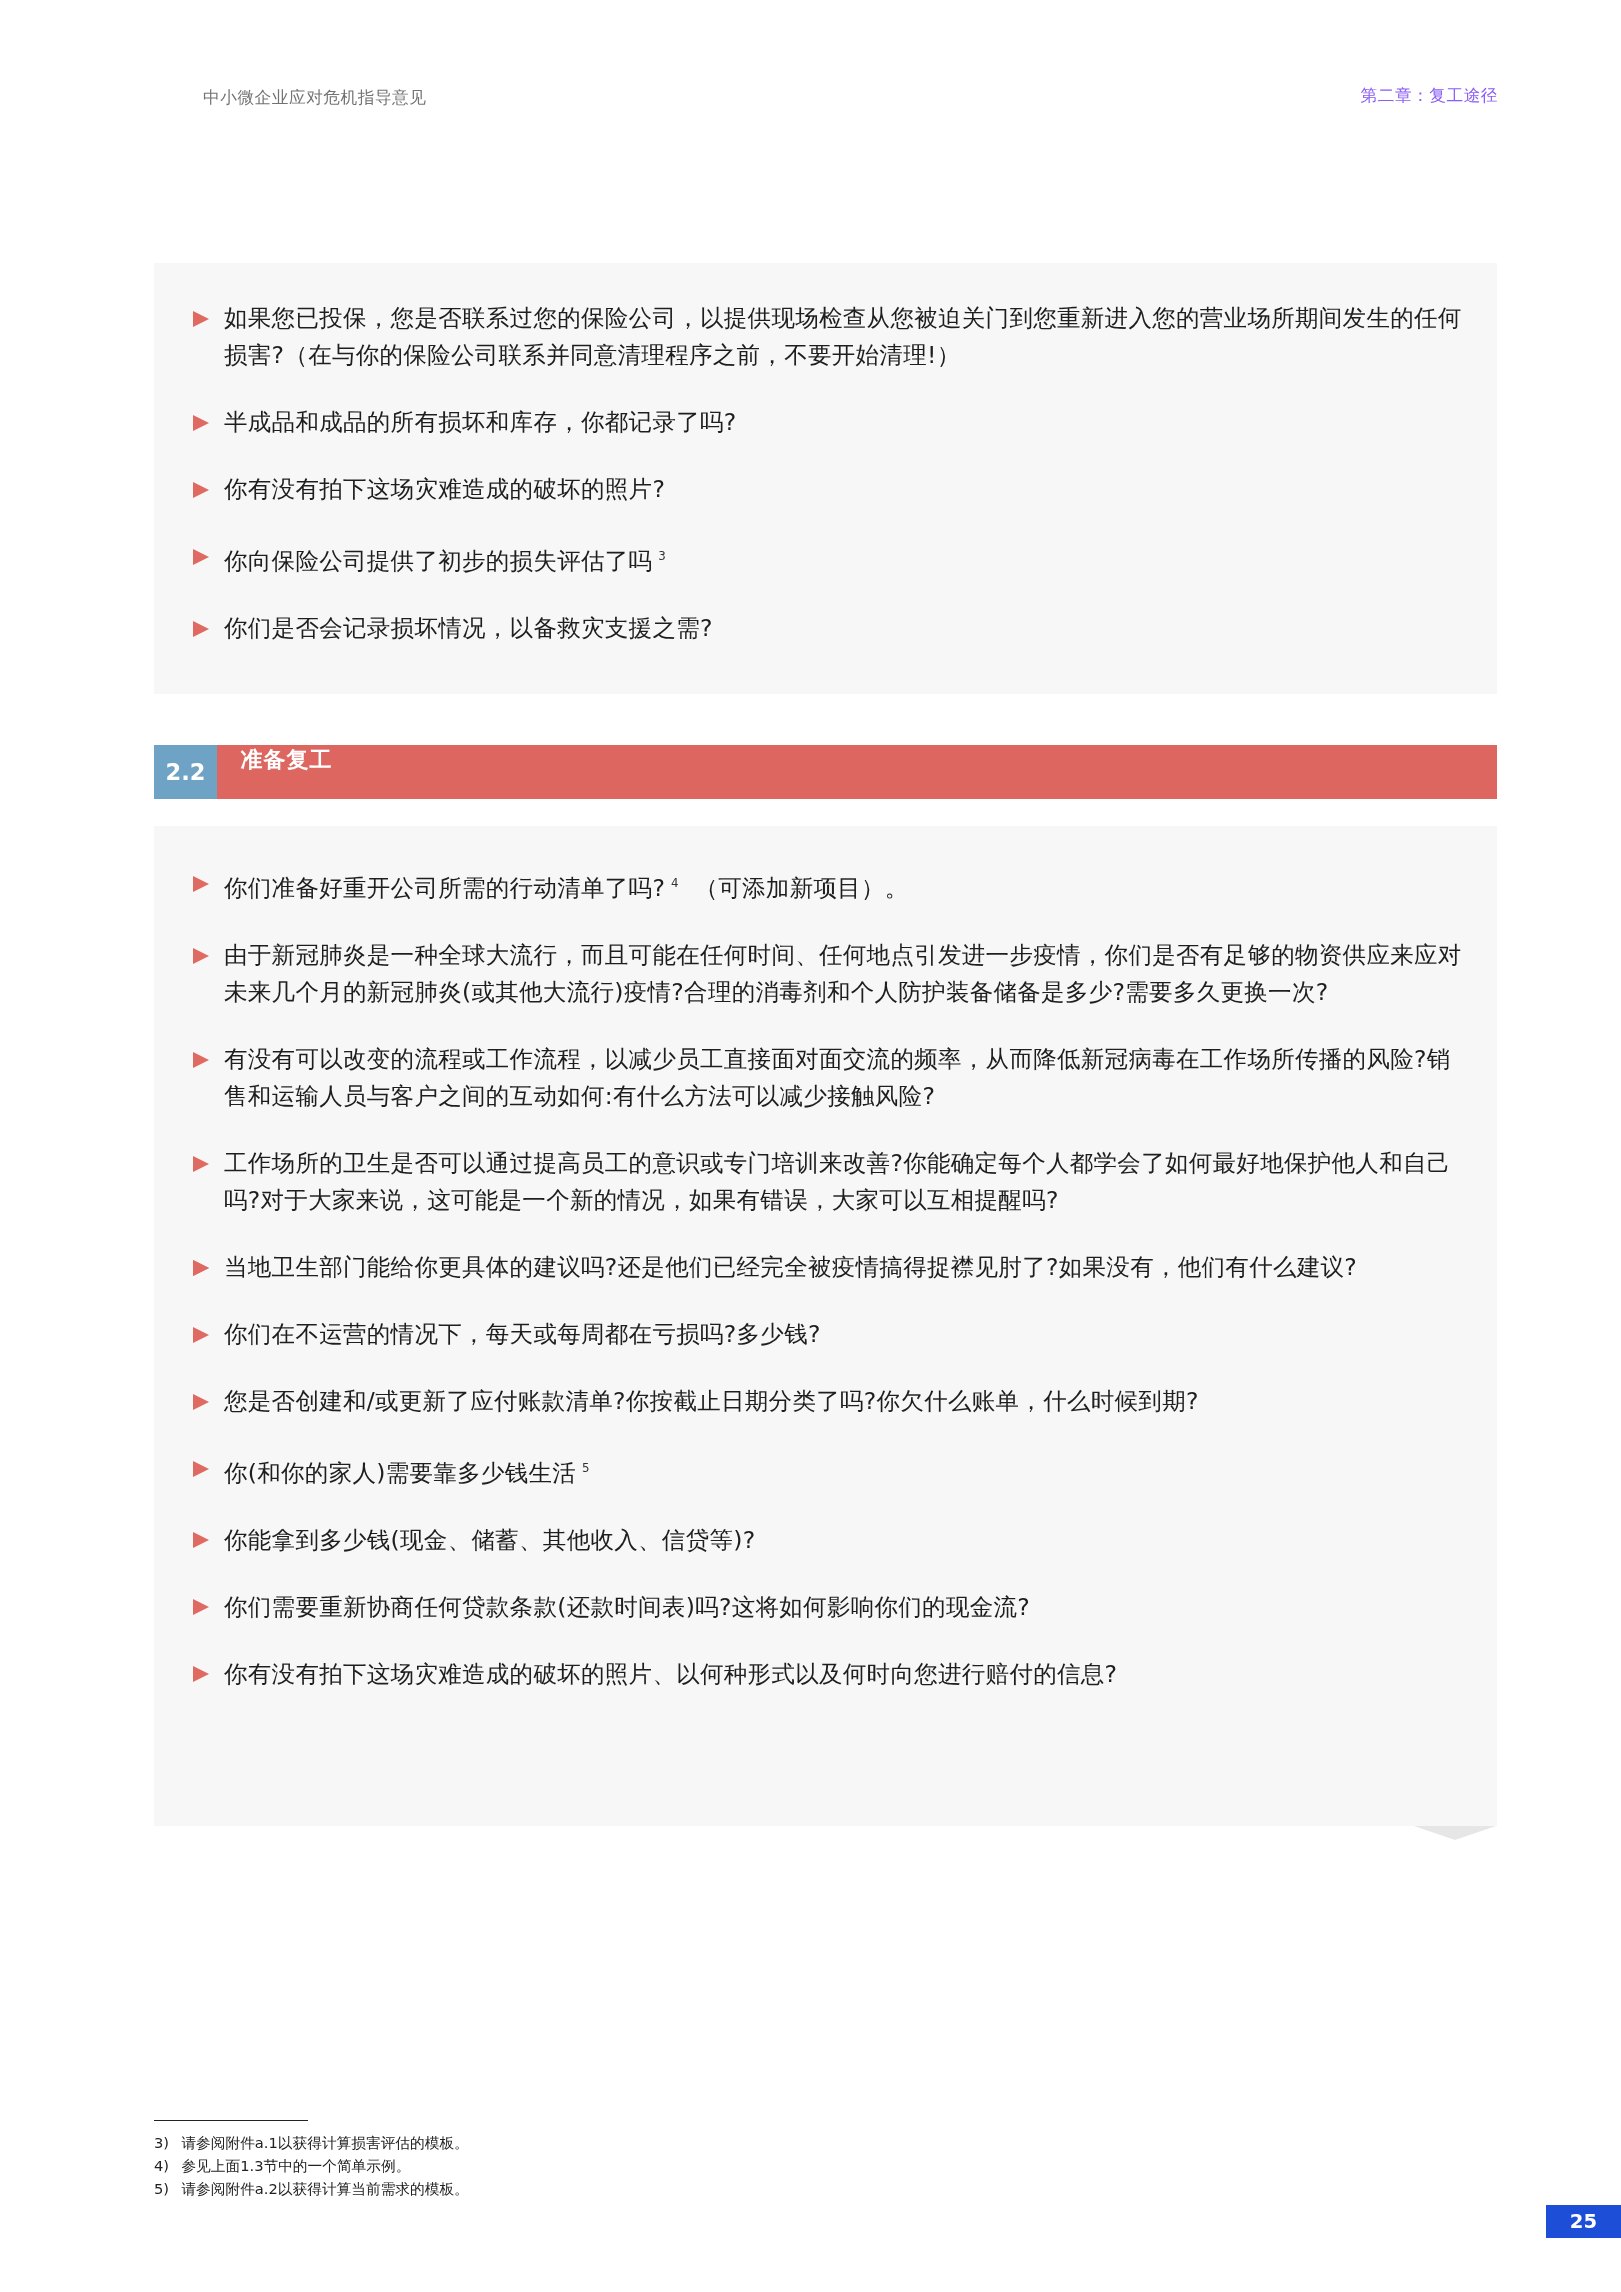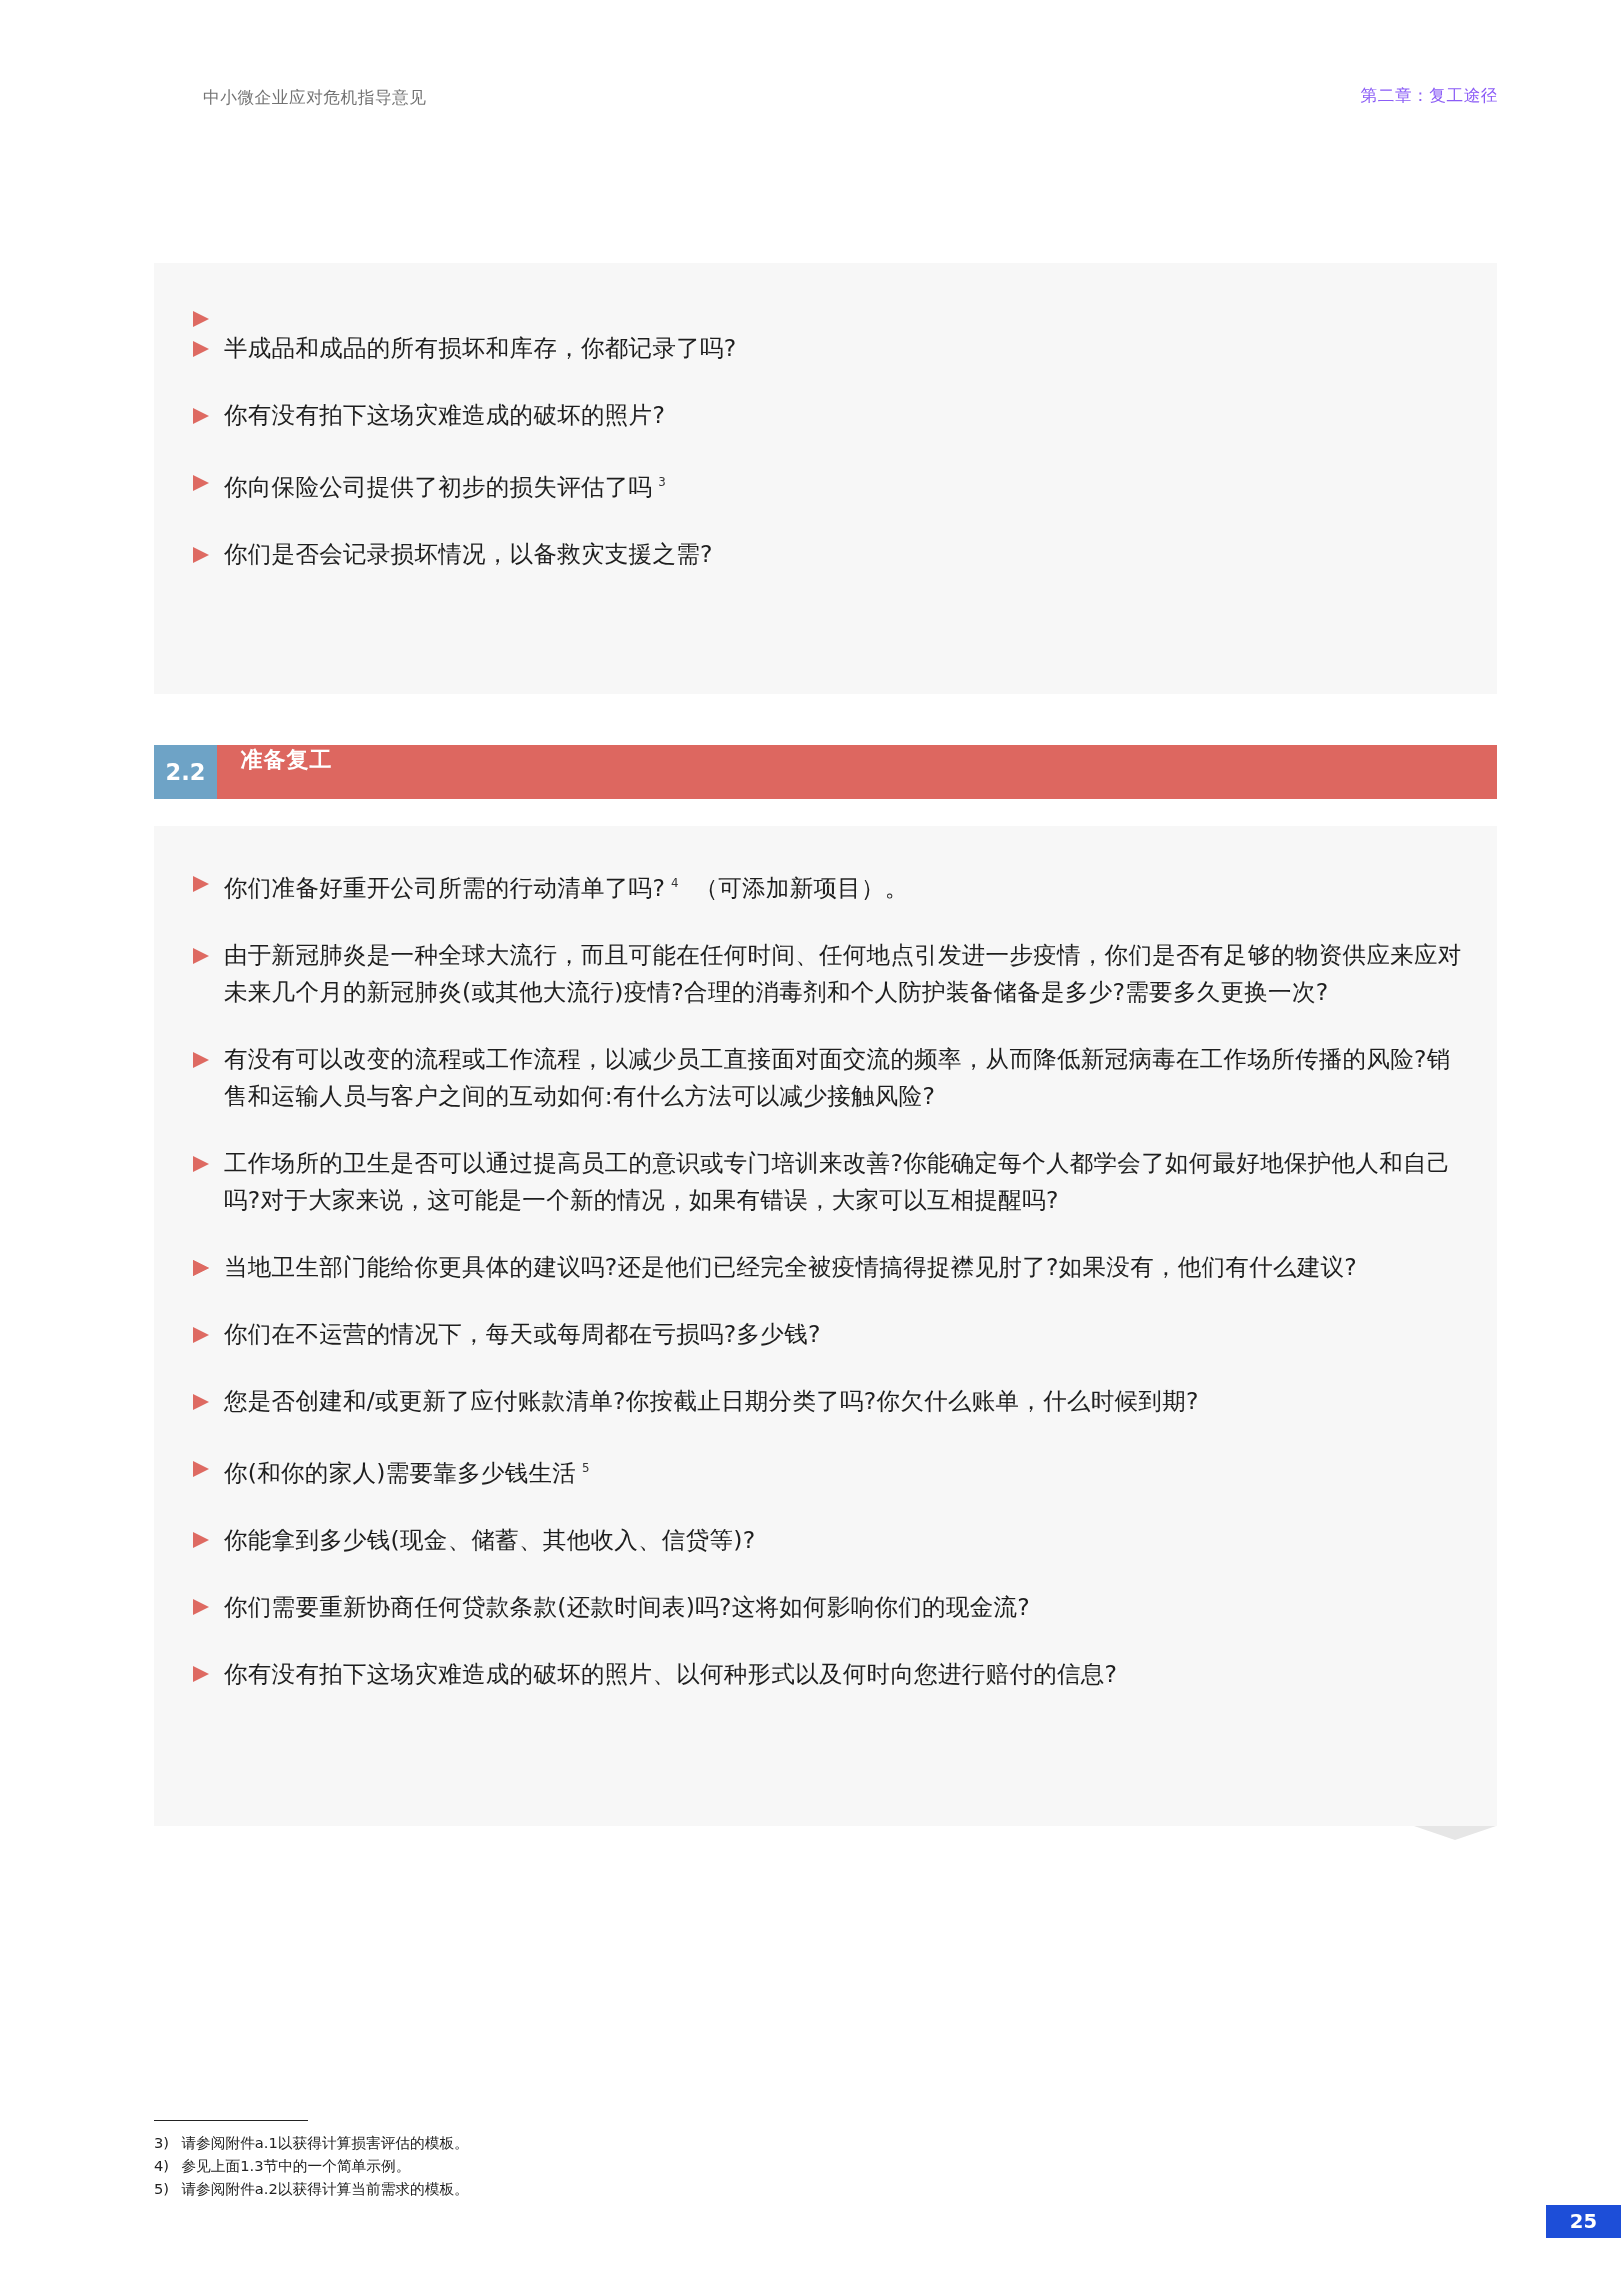--- a/index.html
+++ b/index.html
@@ -79,20 +79,21 @@
 </style>
 </head>
 <body>
 
 <div class="running-head-left">中小微企业应对危机指导意见</div>
 <div class="running-head-right">第二章：复工途径</div>
 
 <div class="box box1">
   <div class="item">
     <span class="bullet"></span>
+    <span>如果您已投保，您是否联系过您的保险公司，以提供现场检查从您被迫关门到您重新进入您的营业场所期间发生的任何损害?（在与你的保险公司联系并同意清理程序之前，不要开始清理!）</span>
   </div>
   <div class="item">
     <span class="bullet"></span>
     <span>半成品和成品的所有损坏和库存，你都记录了吗?</span>
   </div>
   <div class="item">
     <span class="bullet"></span>
     <span>你有没有拍下这场灾难造成的破坏的照片?</span>
   </div>
   <div class="item">

